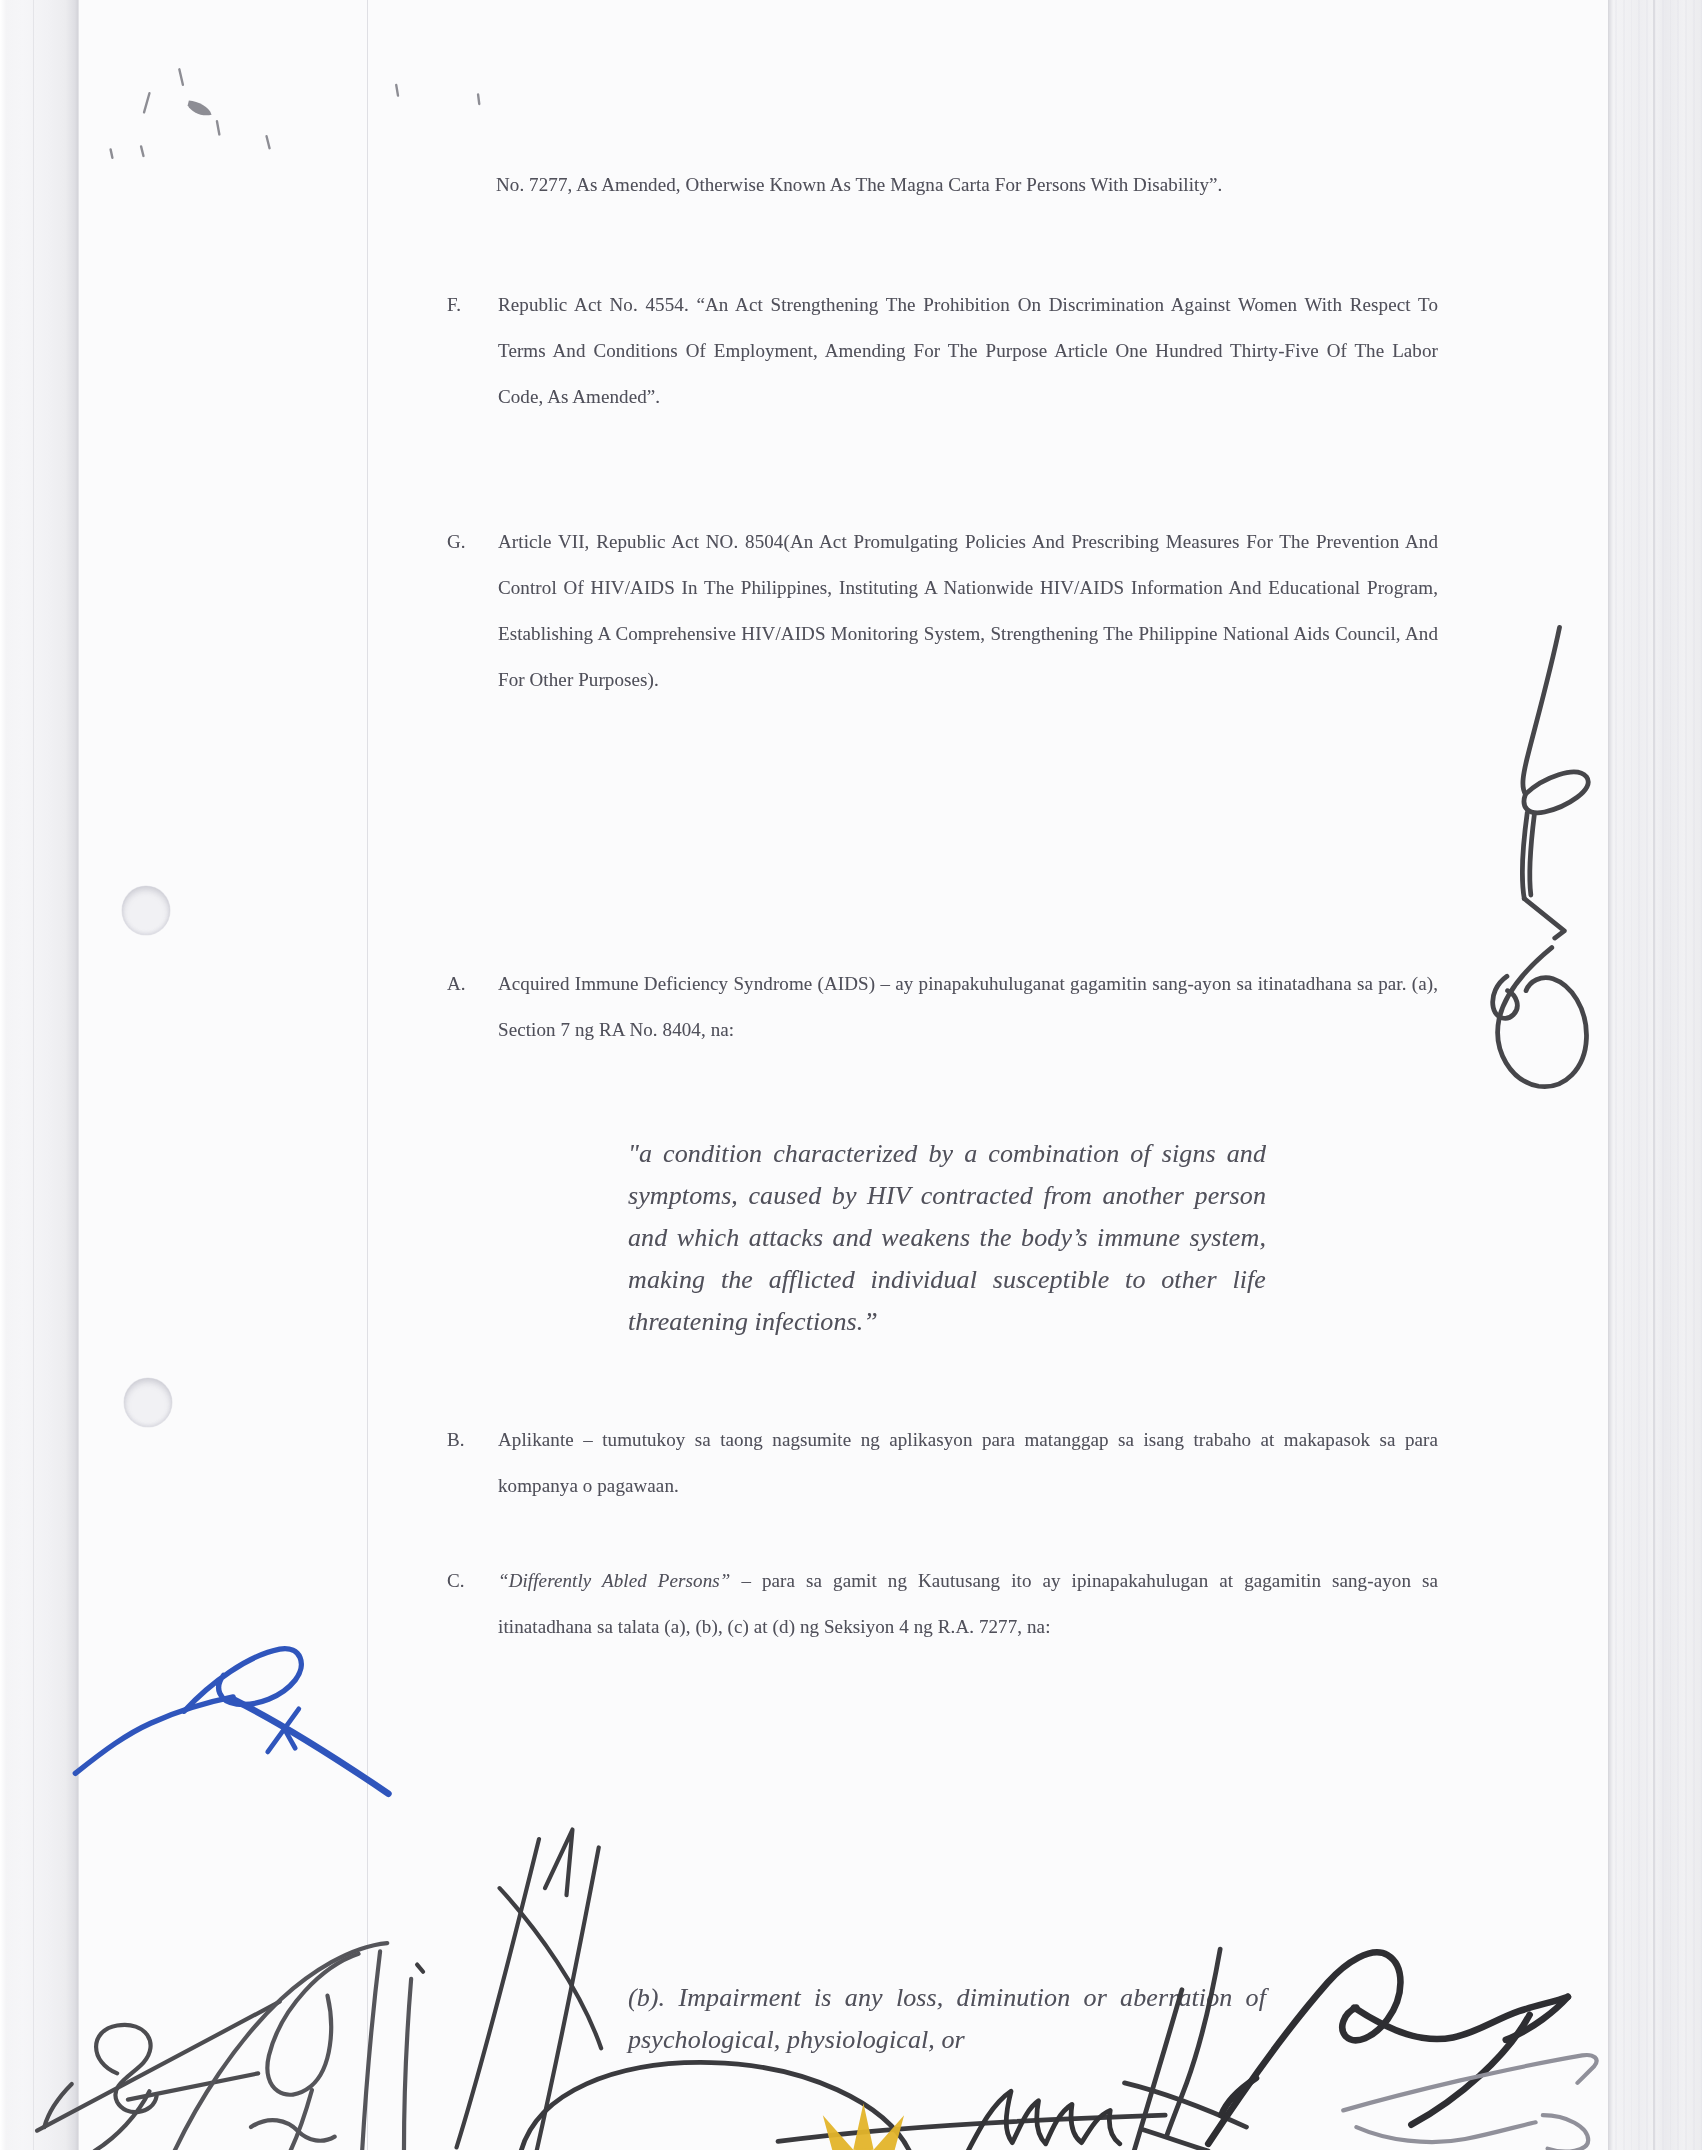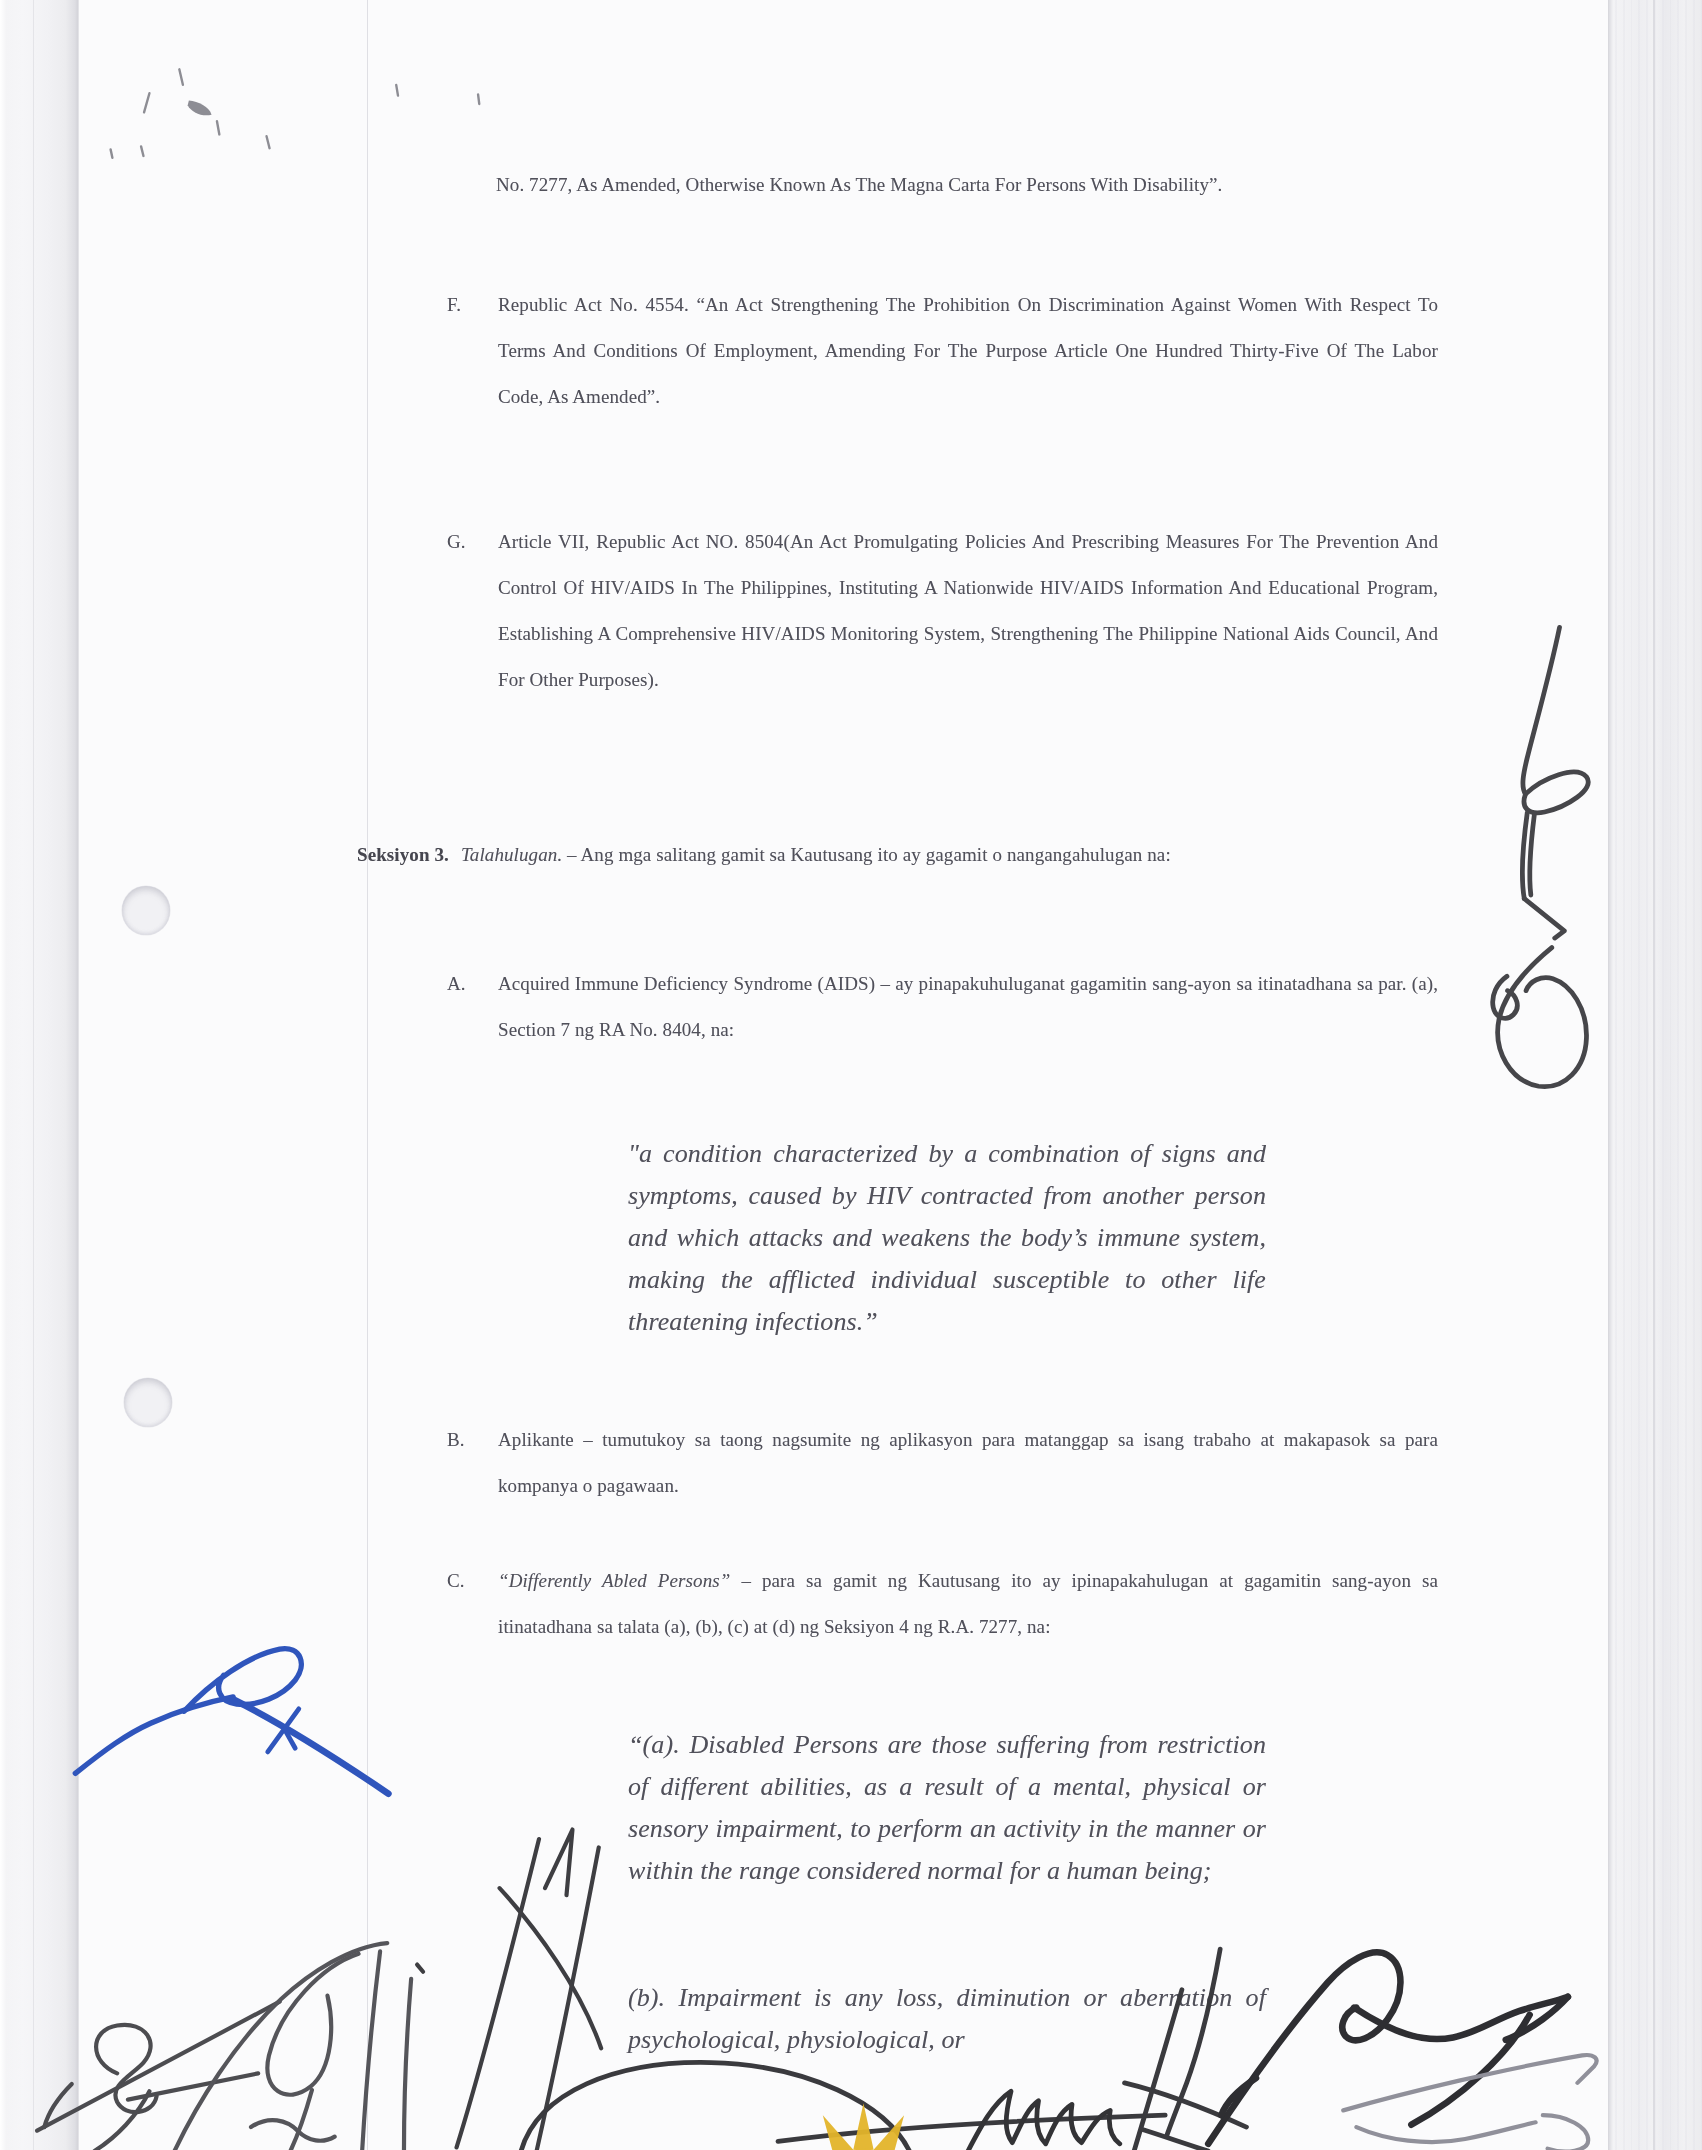--- a/index.html
+++ b/index.html
@@ -76,42 +76,38 @@
   <div class="tblock item" style="top:282px">
     <span class="marker">F.</span>
     <div class="itext">Republic Act No. 4554. “An Act Strengthening The Prohibition On Discrimination Against Women With Respect To Terms And Conditions Of Employment, Amending For The Purpose Article One Hundred Thirty-Five Of The Labor Code, As Amended”.</div>
   </div>
 
   <div class="tblock item" style="top:519px">
     <span class="marker">G.</span>
     <div class="itext">Article VII, Republic Act NO. 8504(An Act Promulgating Policies And Prescribing Measures For The Prevention And Control Of HIV/AIDS In The Philippines, Instituting A Nationwide HIV/AIDS Information And Educational Program, Establishing A Comprehensive HIV/AIDS Monitoring System, Strengthening The Philippine National Aids Council, And For Other Purposes).</div>
   </div>
 
-  <div class="tblock section">
-    <span class="bold">Seksiyon 3.</span><span class="italic">Talahulugan.</span><span> – Ang mga salitang gamit sa Kautusang ito ay gagamit o nangangahulugan na:</span>
-  </div>
 
   <div class="tblock item" style="top:961px">
     <span class="marker">A.</span>
     <div class="itext">Acquired Immune Deficiency Syndrome (AIDS) – ay pinapakuhuluganat gagamitin sang-ayon sa itinatadhana sa par. (a), Section 7 ng RA No. 8404, na:</div>
   </div>
 
   <div class="tblock quote" style="top:1133px">"a condition characterized by a combination of signs and symptoms, caused by HIV contracted from another person and which attacks and weakens the body’s immune system, making the afflicted individual susceptible to other life threatening infections.”</div>
 
   <div class="tblock item" style="top:1417px">
     <span class="marker">B.</span>
     <div class="itext">Aplikante – tumutukoy sa taong nagsumite ng aplikasyon para matanggap sa isang trabaho at makapasok sa para kompanya o pagawaan.</div>
   </div>
 
   <div class="tblock item" style="top:1558px">
     <span class="marker">C.</span>
     <div class="itext"><span class="italic">“Differently Abled Persons”</span><span> – para sa gamit ng Kautusang ito ay ipinapakahulugan at gagamitin sang-ayon sa itinatadhana sa talata (a), (b), (c) at (d) ng Seksiyon 4 ng R.A. 7277, na:</span></div>
   </div>
 
-  <div class="tblock quote" style="top:1724px">“(a). Disabled Persons are those suffering from restriction of different abilities, as a result of a mental, physical or sensory impairment, to perform an activity in the manner or within the range considered normal for a human being;</div>
 
   <div class="tblock quote" style="top:1977px">(b). Impairment is any loss, diminution or aberration of psychological, physiological, or</div>
 
   <svg class="sigs" width="1703" height="2151" viewBox="0 0 2850 3600" fill="none" stroke-linecap="round" stroke-linejoin="round">
 
     <g stroke="#8d8d94" stroke-width="4">
       <path d="M 300 116 l 6 26"></path>
       <path d="M 250 156 l -9 32"></path>
       <path d="M 363 203 l 4 22"></path>
       <path d="M 236 245 l 4 16"></path>

